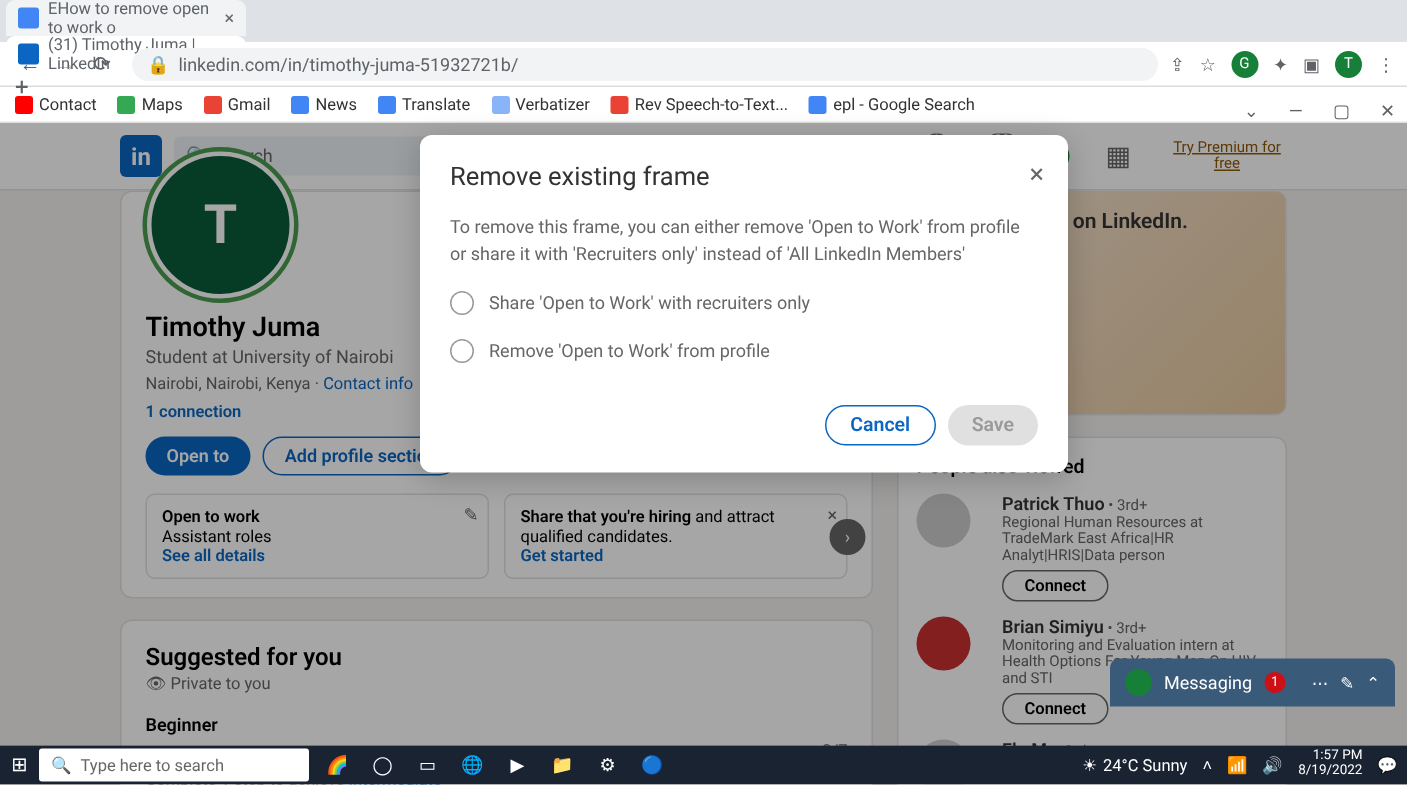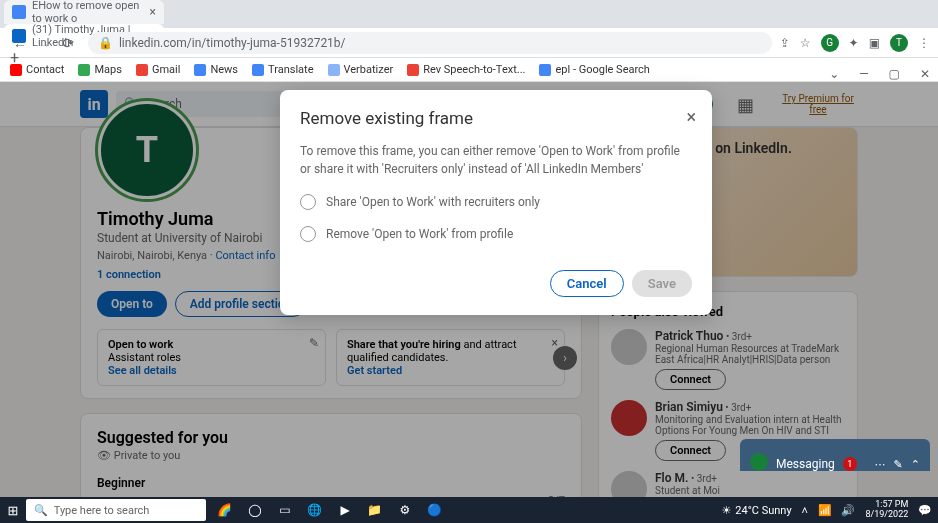--- a/index.html
+++ b/index.html
@@ -71,40 +71,40 @@
 .progress-bar { flex: 1; height: 5px; background: #e0e0e0; border-radius: 3px; overflow: hidden; }
 .progress-fill { height: 100%; background: #666; width: 43%; }
 .progress-count { font-size: 11px; color: #666; }
 .step-text { font-size: 11px; color: #666; margin-top: 6px; }
 .step-text .next-level { color: #0a66c2; }
 
 
 .ad-card { background: linear-gradient(135deg,#f5e6d3,#e8c9a0); border-radius: 8px; height: 150px; padding: 12px; font-size: 14px; font-weight: 600; color: #333; border: 1px solid #e0e0e0; }
 .pav { background: #fff; border-radius: 8px; padding: 12px; margin-top: 14px; border: 1px solid #e0e0e0; }
 .pav h4 { font-size: 13px; font-weight: 600; margin-bottom: 10px; }
-.person { display: flex; gap: 8px; margin-bottom: 10px; }
+.person { display: flex; gap: 21px; margin-bottom: 10px; }
 .person-pic { width: 36px; height: 36px; border-radius: 50%; background: #ccc; flex-shrink: 0; }
 .person-pic.red { background: #c93030; }
 .person-info { flex: 1; font-size: 10px; color: #666; }
 .person-name { font-size: 12px; font-weight: 600; color: #333; }
 .btn-connect { background: #fff; border: 1px solid #666; border-radius: 14px; padding: 3px 14px; font-size: 11px; font-weight: 600; cursor: pointer; margin-top: 4px; }
 
 
 .modal { position: absolute; left: 280px; top: 90px; width: 432px; background: #fff; border-radius: 8px; z-index: 10; box-shadow: 0 4px 20px rgba(0,0,0,0.2); padding: 18px 20px; }
 .modal-title { font-size: 17px; font-weight: 400; color: #333; }
 .modal-close { position: absolute; top: 16px; right: 16px; font-size: 18px; color: #666; cursor: pointer; }
 .modal-desc { font-size: 12px; color: #666; margin-top: 14px; line-height: 1.5; }
 .radio-opt { display: flex; align-items: center; gap: 10px; margin-top: 16px; font-size: 12px; color: #666; }
 .radio { width: 16px; height: 16px; border: 1.5px solid #999; border-radius: 50%; cursor: pointer; }
 .modal-actions { display: flex; justify-content: flex-end; gap: 8px; margin-top: 28px; }
 .btn-cancel { background: #fff; border: 1px solid #0a66c2; color: #0a66c2; border-radius: 16px; padding: 5px 16px; font-size: 13px; font-weight: 600; cursor: pointer; }
 .btn-save { background: #e0e0e0; border: none; color: #999; border-radius: 16px; padding: 5px 16px; font-size: 13px; font-weight: 600; cursor: not-allowed; }
 
 
-.msg-bar { position: absolute; bottom: 26px; right: 8px; width: 190px; height: 32px; background: #3a5a7a; border-radius: 6px 6px 0 0; display: flex; align-items: flex-end; padding: 0 10px; color: #fff; font-size: 12px; gap: 8px; z-index: 6; }
+.msg-bar { position: absolute; bottom: 26px; right: 8px; width: 190px; height: 32px; background: #3a5a7a; border-radius: 6px 6px 0 0; display: flex; align-items: center; padding: 0 10px; color: #fff; font-size: 12px; gap: 8px; z-index: 6; }
 .msg-avatar { width: 18px; height: 18px; border-radius: 50%; background: #178038; }
 .msg-badge { background: #cc1016; border-radius: 50%; width: 14px; height: 14px; font-size: 9px; display: flex; align-items: center; justify-content: center; }
 .msg-icons { margin-left: auto; display: flex; gap: 8px; font-size: 11px; }
 
 
 .taskbar { position: absolute; bottom: 0; left: 0; right: 0; height: 26px; background: #1a2332; display: flex; align-items: center; color: #fff; font-size: 11px; }
 .start { width: 26px; text-align: center; font-size: 13px; }
 .search-box { background: #fff; color: #666; height: 22px; width: 180px; border-radius: 2px; display: flex; align-items: center; padding: 0 8px; gap: 6px; }
 .tb-icons { display: flex; gap: 8px; margin-left: 8px; align-items: center; }
 .tb-icon { width: 22px; height: 20px; display: flex; align-items: center; justify-content: center; font-size: 12px; cursor: pointer; }

